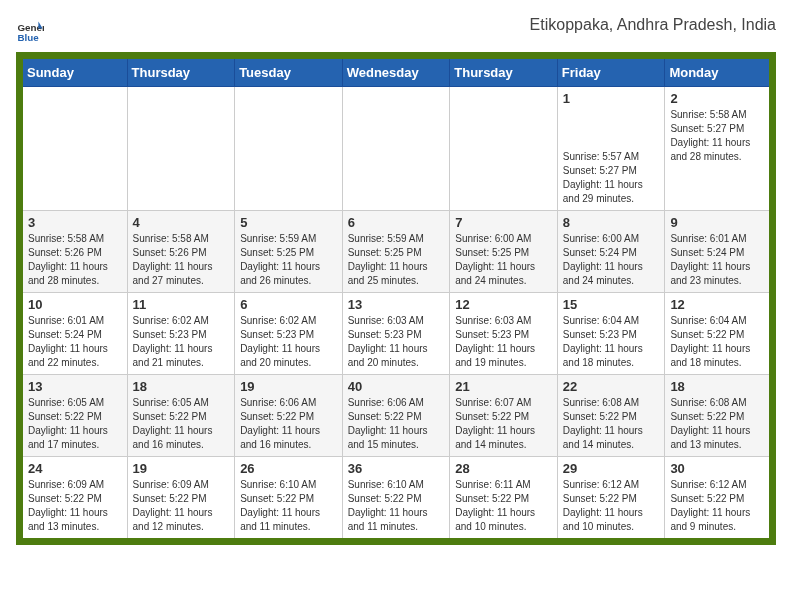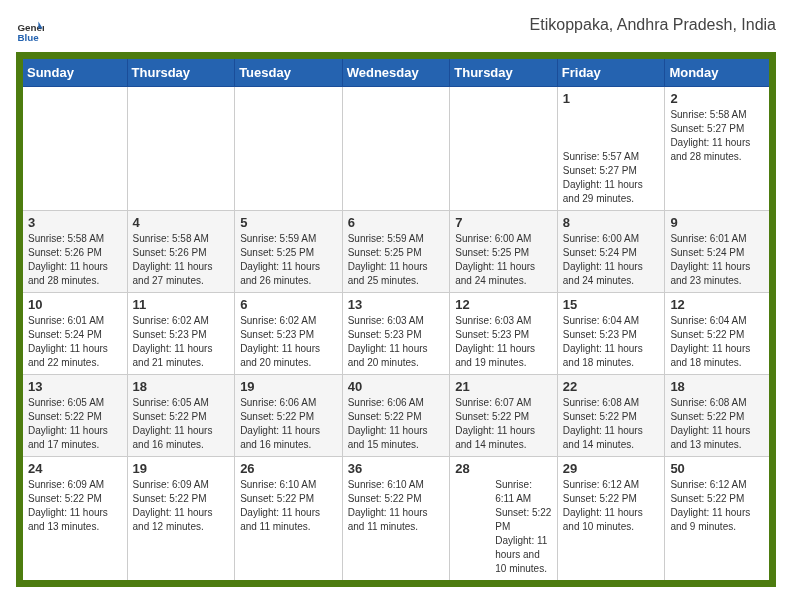--- a/index.html
+++ b/index.html
@@ -280,31 +280,31 @@
 Daylight: 11 hours and 11 minutes.</div>
         </td>
         <td>
           <span class="day-number">36</span>
           <div class="day-info" style="white-space: pre-line;">Sunrise: 6:10 AM
 Sunset: 5:22 PM
 Daylight: 11 hours and 11 minutes.</div>
         </td>
         <td>
           <span class="day-number">28</span>
-          <div class="day-info" style="white-space: pre-line; margin-left: 40px;">Sunrise: 6:11 AM
+          <div class="day-info" style="white-space: pre-line;">Sunrise: 6:11 AM
 Sunset: 5:22 PM
 Daylight: 11 hours and 10 minutes.</div>
         </td>
         <td>
           <span class="day-number">29</span>
           <div class="day-info" style="white-space: pre-line;">Sunrise: 6:12 AM
 Sunset: 5:22 PM
 Daylight: 11 hours and 10 minutes.</div>
         </td>
         <td>
-          <span class="day-number">50</span>
+          <span class="day-number">30</span>
           <div class="day-info" style="white-space: pre-line;">Sunrise: 6:12 AM
 Sunset: 5:22 PM
 Daylight: 11 hours and 9 minutes.</div>
         </td>
       </tr>
     </tbody>
 </table>
 
 </body></html>

